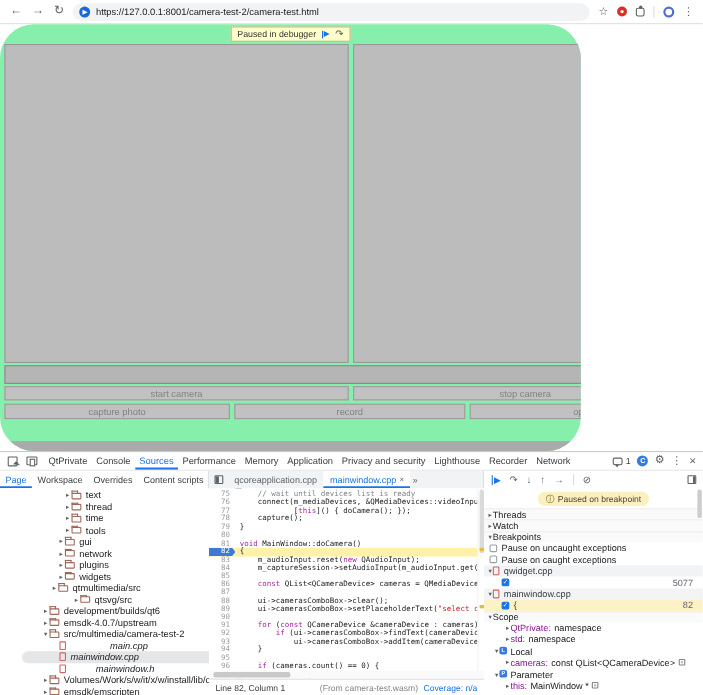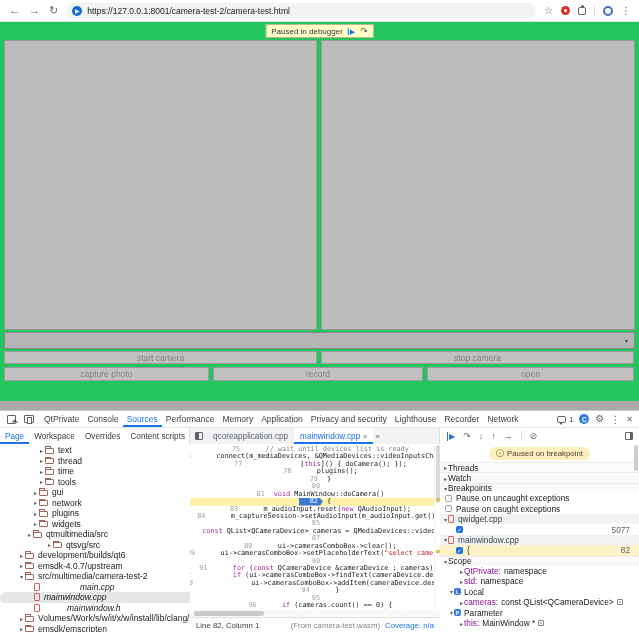--- a/index.html
+++ b/index.html
@@ -20,21 +20,21 @@
   .bar-right { margin-left:auto; display:flex; align-items:center; gap:8px; margin-right:8px; }
   .ic-star { color:#5f6368; font-size:10px; }
   .ic-ext-red { width:9px; height:9px; border-radius:50%; background:#d93025; position:relative; }
   .ic-ext-red::after { content:''; position:absolute; left:3px; top:3px; width:3px; height:3px; border-radius:50%; background:#fff; }
   .ic-puzzle { width:8px; height:8px; border:1.2px solid #5f6368; border-radius:2px; position:relative; }
   .ic-puzzle::after { content:''; position:absolute; top:-3px; left:2px; width:3px; height:3px; border-radius:50%; background:#5f6368; }
   .bar-sep { width:1px; height:10px; background:#dadce0; }
   .ic-profile { width:10px; height:10px; border-radius:50%; border:2.5px solid #4b6fd6; background:#fff; }
   .ic-dots { color:#5f6368; font-size:10px; }
   
-  .page { position:absolute; top:22px; left:0; width:639px; height:388px; background:#22c55e; overflow:hidden; }
+  .page { position:absolute; top:22px; left:0; width:528px; height:388px; background:#86efac; overflow:hidden;border-radius:31px; }
   .page-bottom-band { position:absolute; left:0; right:0; bottom:0; height:9px; background:#aaaaaa; }
   .paused-banner { position:absolute; top:2px; left:50%; transform:translateX(-50%);
     height:14px; background:#ffffc9; border:1px solid #b9b98a; display:flex; align-items:center;
     padding:0 5px; gap:5px; font-size:8px; color:#333; z-index:5; }
   .mini-resume { color:#1a73e8; font-size:7px; border-left:1.5px solid #1a73e8; padding-left:1px; line-height:1; }
   .mini-stepover { color:#555; font-size:9px; line-height:1; }
   .video-panel { position:absolute; top:18px; height:290px; background:#bcbcbc; border:1px solid #999; }
   .panel-left { left:4px; width:313px; }
   .panel-right { left:321px; width:314px; }
   .combo { position:absolute; top:310px; left:4px; width:631px; height:17px; background:#b5b5b5;
@@ -74,33 +74,33 @@
   .file-tab { padding:0 6px; height:100%; display:flex; align-items:center; gap:3px; font-size:8.2px; color:#5f6368; white-space:nowrap; }
   .file-tab.active { background:#fff; color:#1a73e8; box-shadow:inset 0 -2px 0 #1a73e8; }
   .tab-x { font-size:7px; color:#5f6368; }
   .r2-right { flex:1; height:100%; display:flex; align-items:center; gap:8px; padding-left:7px; position:relative; }
   .dbg-ic { font-size:9px; color:#5f6368; line-height:1; }
   .dbg-resume { color:#1a73e8; font-size:8px; border-left:1.5px solid #1a73e8; padding-left:1px; }
   .dbg-sep { width:1px; height:10px; background:#dadce0; }
   .ic-rightpane { position:absolute; right:6px; width:8px; height:8px; border:1px solid #5f6368; border-radius:1px; }
   .ic-rightpane::after { content:''; position:absolute; right:0; top:0; width:2.5px; height:100%; background:#5f6368; }
   
-  .tree-pane { position:absolute; top:33px; left:0; width:220px; bottom:0; border-right:6px solid #404040; overflow:hidden; padding-top:1px; }
+  .tree-pane { position:absolute; top:33px; left:0; width:220px; bottom:0; border-right:6px solid #404040; overflow:hidden; padding-top:1px;padding-left:20px; }
   .tree-row { height:10.5px; display:flex; align-items:center; font-size:8.5px; white-space:nowrap; overflow:hidden; }
   .tree-row.sel { background:#e4e6e8; border-radius:6px; margin-right:3px; }
   .tri { color:#5f6368; font-size:6px; width:7px; flex:none; text-align:center; }
   .folder-icon { width:9px; height:6px; border:1px solid #a1665a; border-radius:1px; margin-right:4px; position:relative; flex:none; margin-top:1px; }
   .folder-icon::before { content:''; position:absolute; top:-2.5px; left:-1px; width:4px; height:1.5px; border:1px solid #a1665a; border-bottom:none; }
   .file-icon { width:6px; height:8px; border:1px solid #d0655f; border-radius:1px; margin-right:4px; flex:none; }
   .tree-label { color:#202124; }
   .tree-label.file { font-style:italic; }
   
   .editor { position:absolute; top:33px; left:190px; width:250px; bottom:15px; overflow:hidden; background:#fff;
     font-family:"DejaVu Sans Mono", monospace; font-size:6.8px; }
-  .code-line { display:flex; height:7.45px; line-height:7.45px; white-space:pre;justify-content:center; }
+  .code-line { display:flex; height:7.45px; line-height:7.45px; white-space:pre; }
   .gut { width:24px; flex:none; text-align:right; padding-right:5px; color:#9aa0a6; }
   .codetxt { padding-left:4px; color:#202124; }
   .code-line.cur { background:#fff1a8; }
   .code-line.cur .gut { background:#3e79d6; color:#fff;
     clip-path:polygon(0 0, calc(100% - 3px) 0, 100% 50%, calc(100% - 3px) 100%, 0 100%); }
   .kw { color:#a626a4; }
   .str { color:#c5221f; }
   .com { color:#80868b; }
   .ed-scroll { position:absolute; top:0; right:0; width:6px; bottom:0; border-left:1px solid #f2f2f2; background:#fff; }
   .ed-thumb { position:absolute; top:1px; left:1px; width:4px; height:58px; background:#dadada; border-radius:2px; }
@@ -323,21 +323,21 @@
           <span class="tri">▸</span>
           <span class="folder-icon"></span>
           <span class="tree-label">emsdk/emscripten</span>
         </div>
       </div>
 
     <div class="editor" id="editor-mount" style="padding-top: 2px;">
         <div class="code-line"><span class="gut">75</span><span class="codetxt"><span class="com">    // wait until devices list is ready</span></span></div>
         <div class="code-line"><span class="gut">76</span><span class="codetxt">    connect(m_mediaDevices, &amp;QMediaDevices::videoInputsChanged,</span></div>
         <div class="code-line"><span class="gut">77</span><span class="codetxt">            [<span class="kw">this</span>]() { doCamera(); });</span></div>
-        <div class="code-line"><span class="gut">78</span><span class="codetxt">    plugins();</span></div>
+        <div class="code-line"><span class="gut">78</span><span class="codetxt">    capture();</span></div>
         <div class="code-line"><span class="gut">79</span><span class="codetxt">}</span></div>
         <div class="code-line"><span class="gut">80</span><span class="codetxt"></span></div>
         <div class="code-line"><span class="gut">81</span><span class="codetxt"><span class="kw">void</span> MainWindow::doCamera()</span></div>
         <div class="code-line cur"><span class="gut">82</span><span class="codetxt">{</span></div>
         <div class="code-line"><span class="gut">83</span><span class="codetxt">    m_audioInput.reset(<span class="kw">new</span> QAudioInput);</span></div>
         <div class="code-line"><span class="gut">84</span><span class="codetxt">    m_captureSession-&gt;setAudioInput(m_audioInput.get());</span></div>
         <div class="code-line"><span class="gut">85</span><span class="codetxt"></span></div>
         <div class="code-line"><span class="gut">86</span><span class="codetxt">    <span class="kw">const</span> QList&lt;QCameraDevice&gt; cameras = QMediaDevices::videoInputs();</span></div>
         <div class="code-line"><span class="gut">87</span><span class="codetxt"></span></div>
         <div class="code-line"><span class="gut">88</span><span class="codetxt">    ui-&gt;camerasComboBox-&gt;clear();</span></div>

